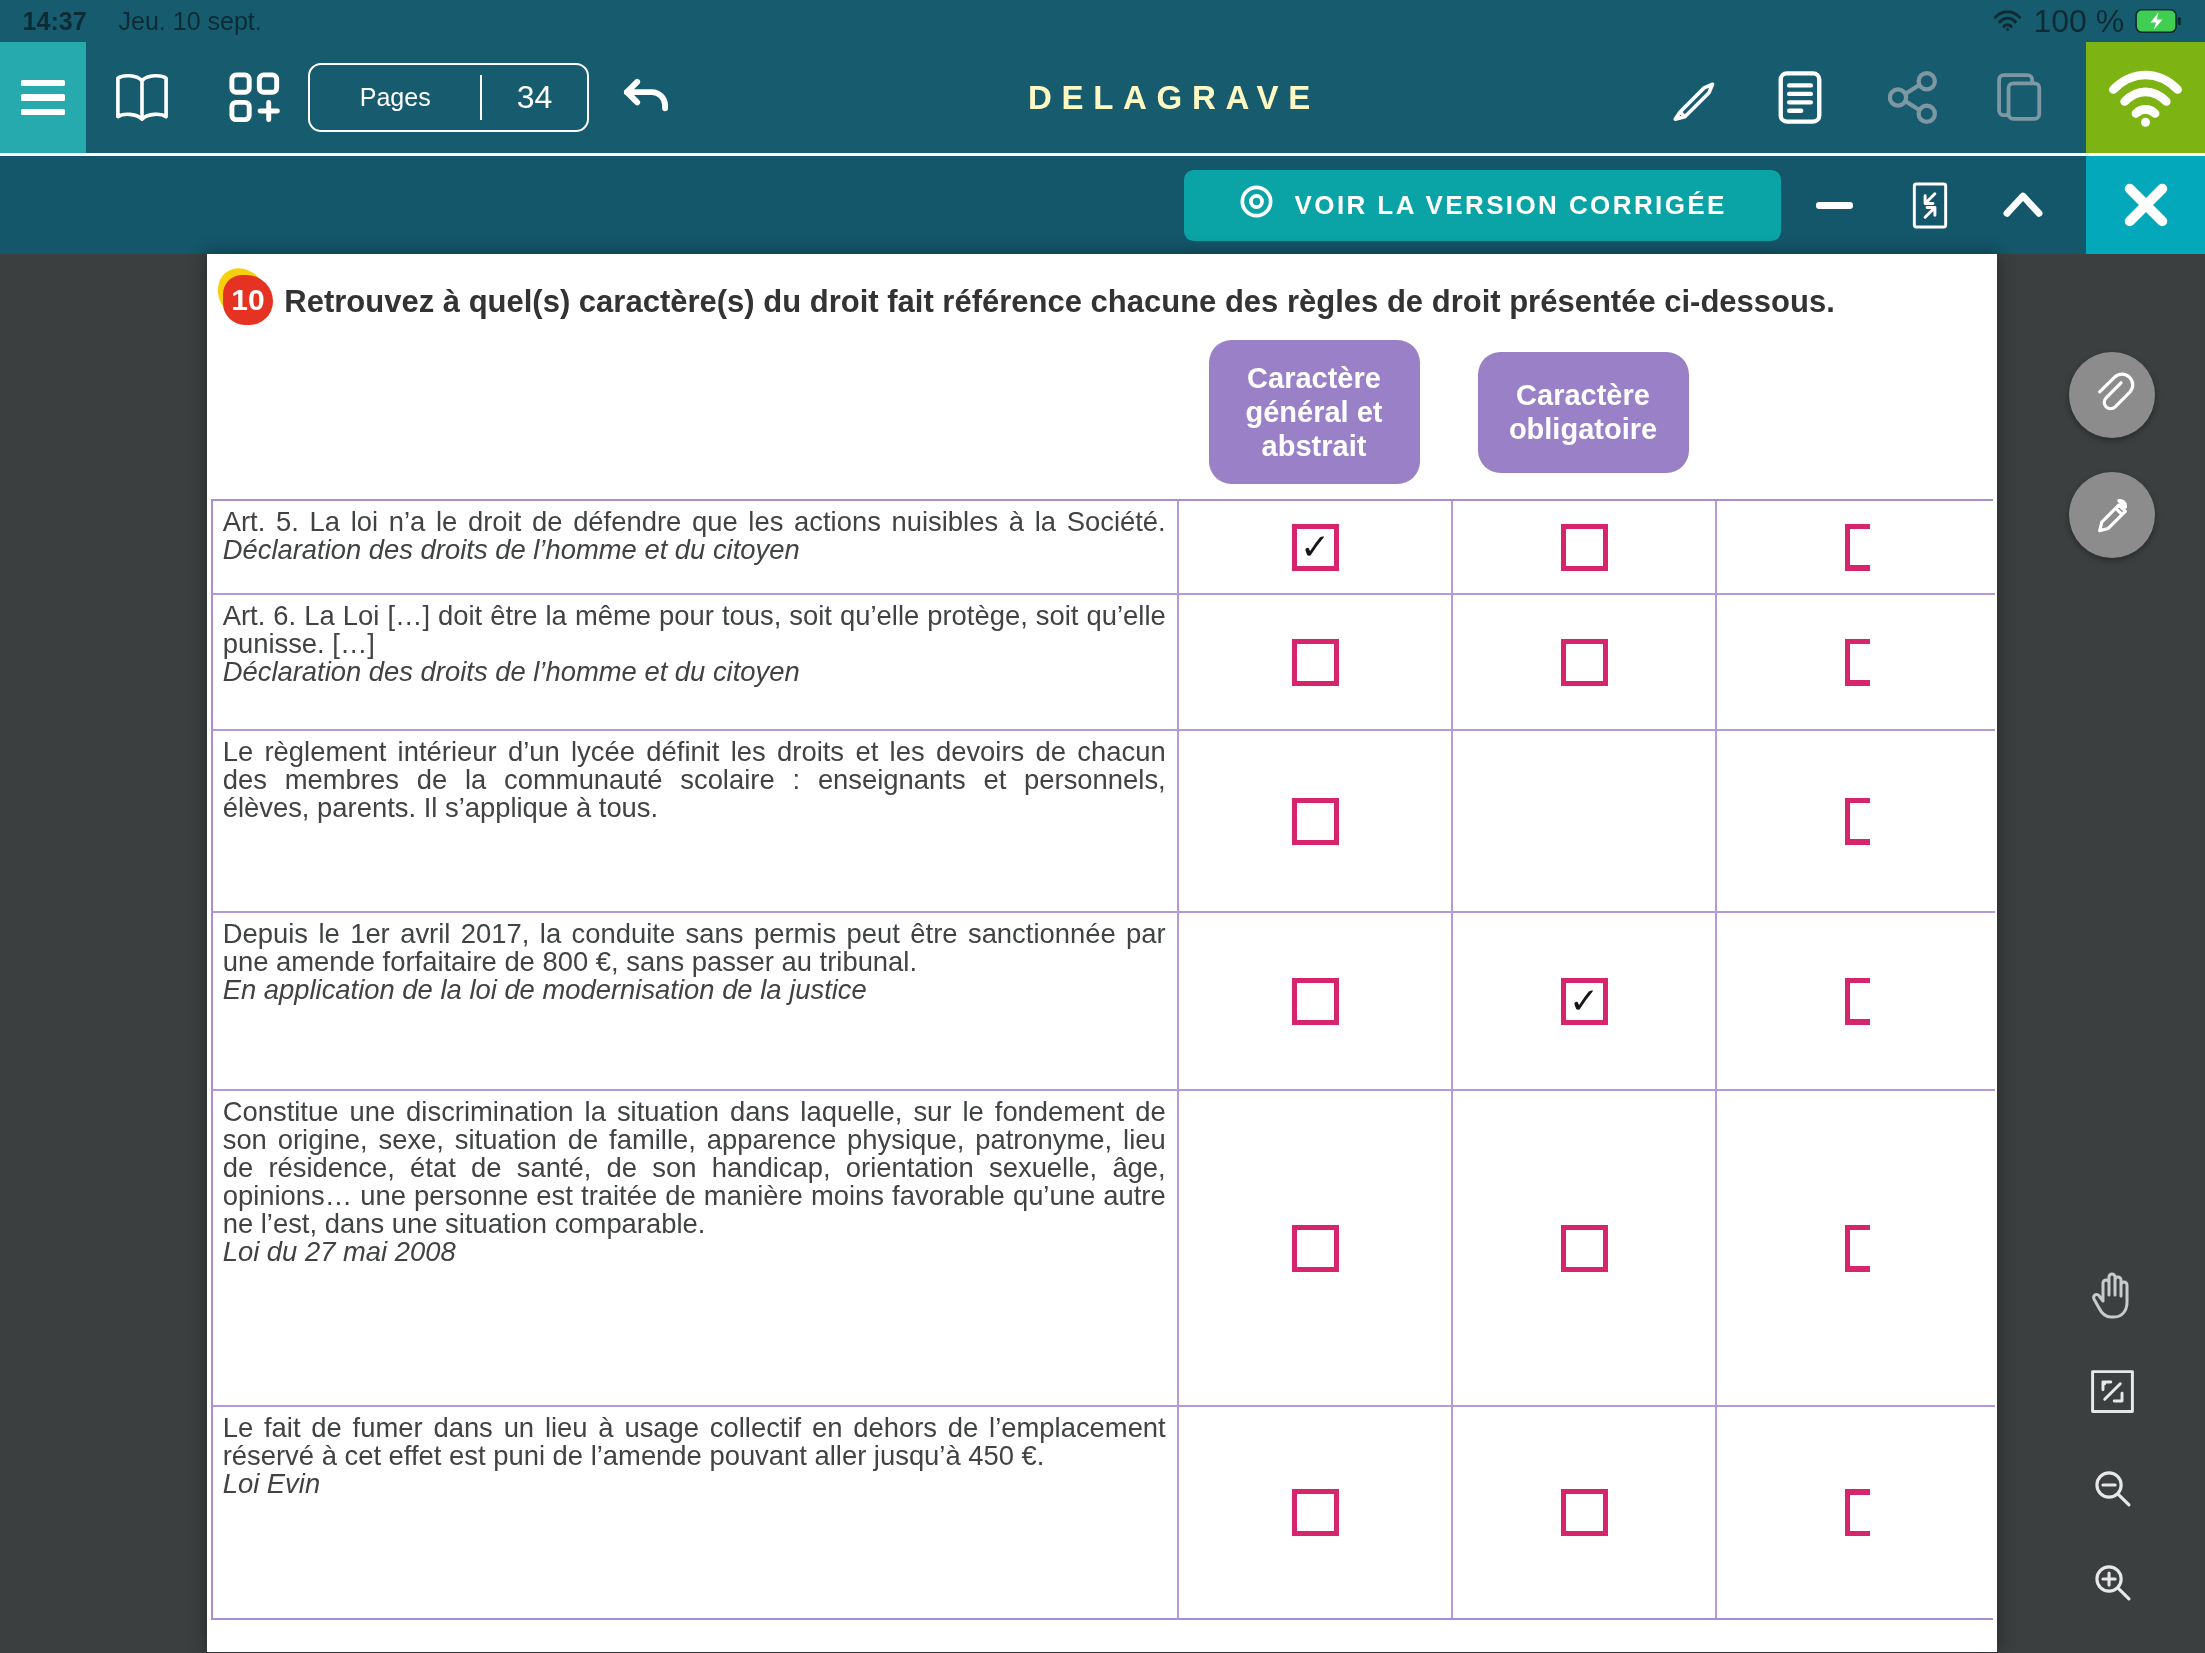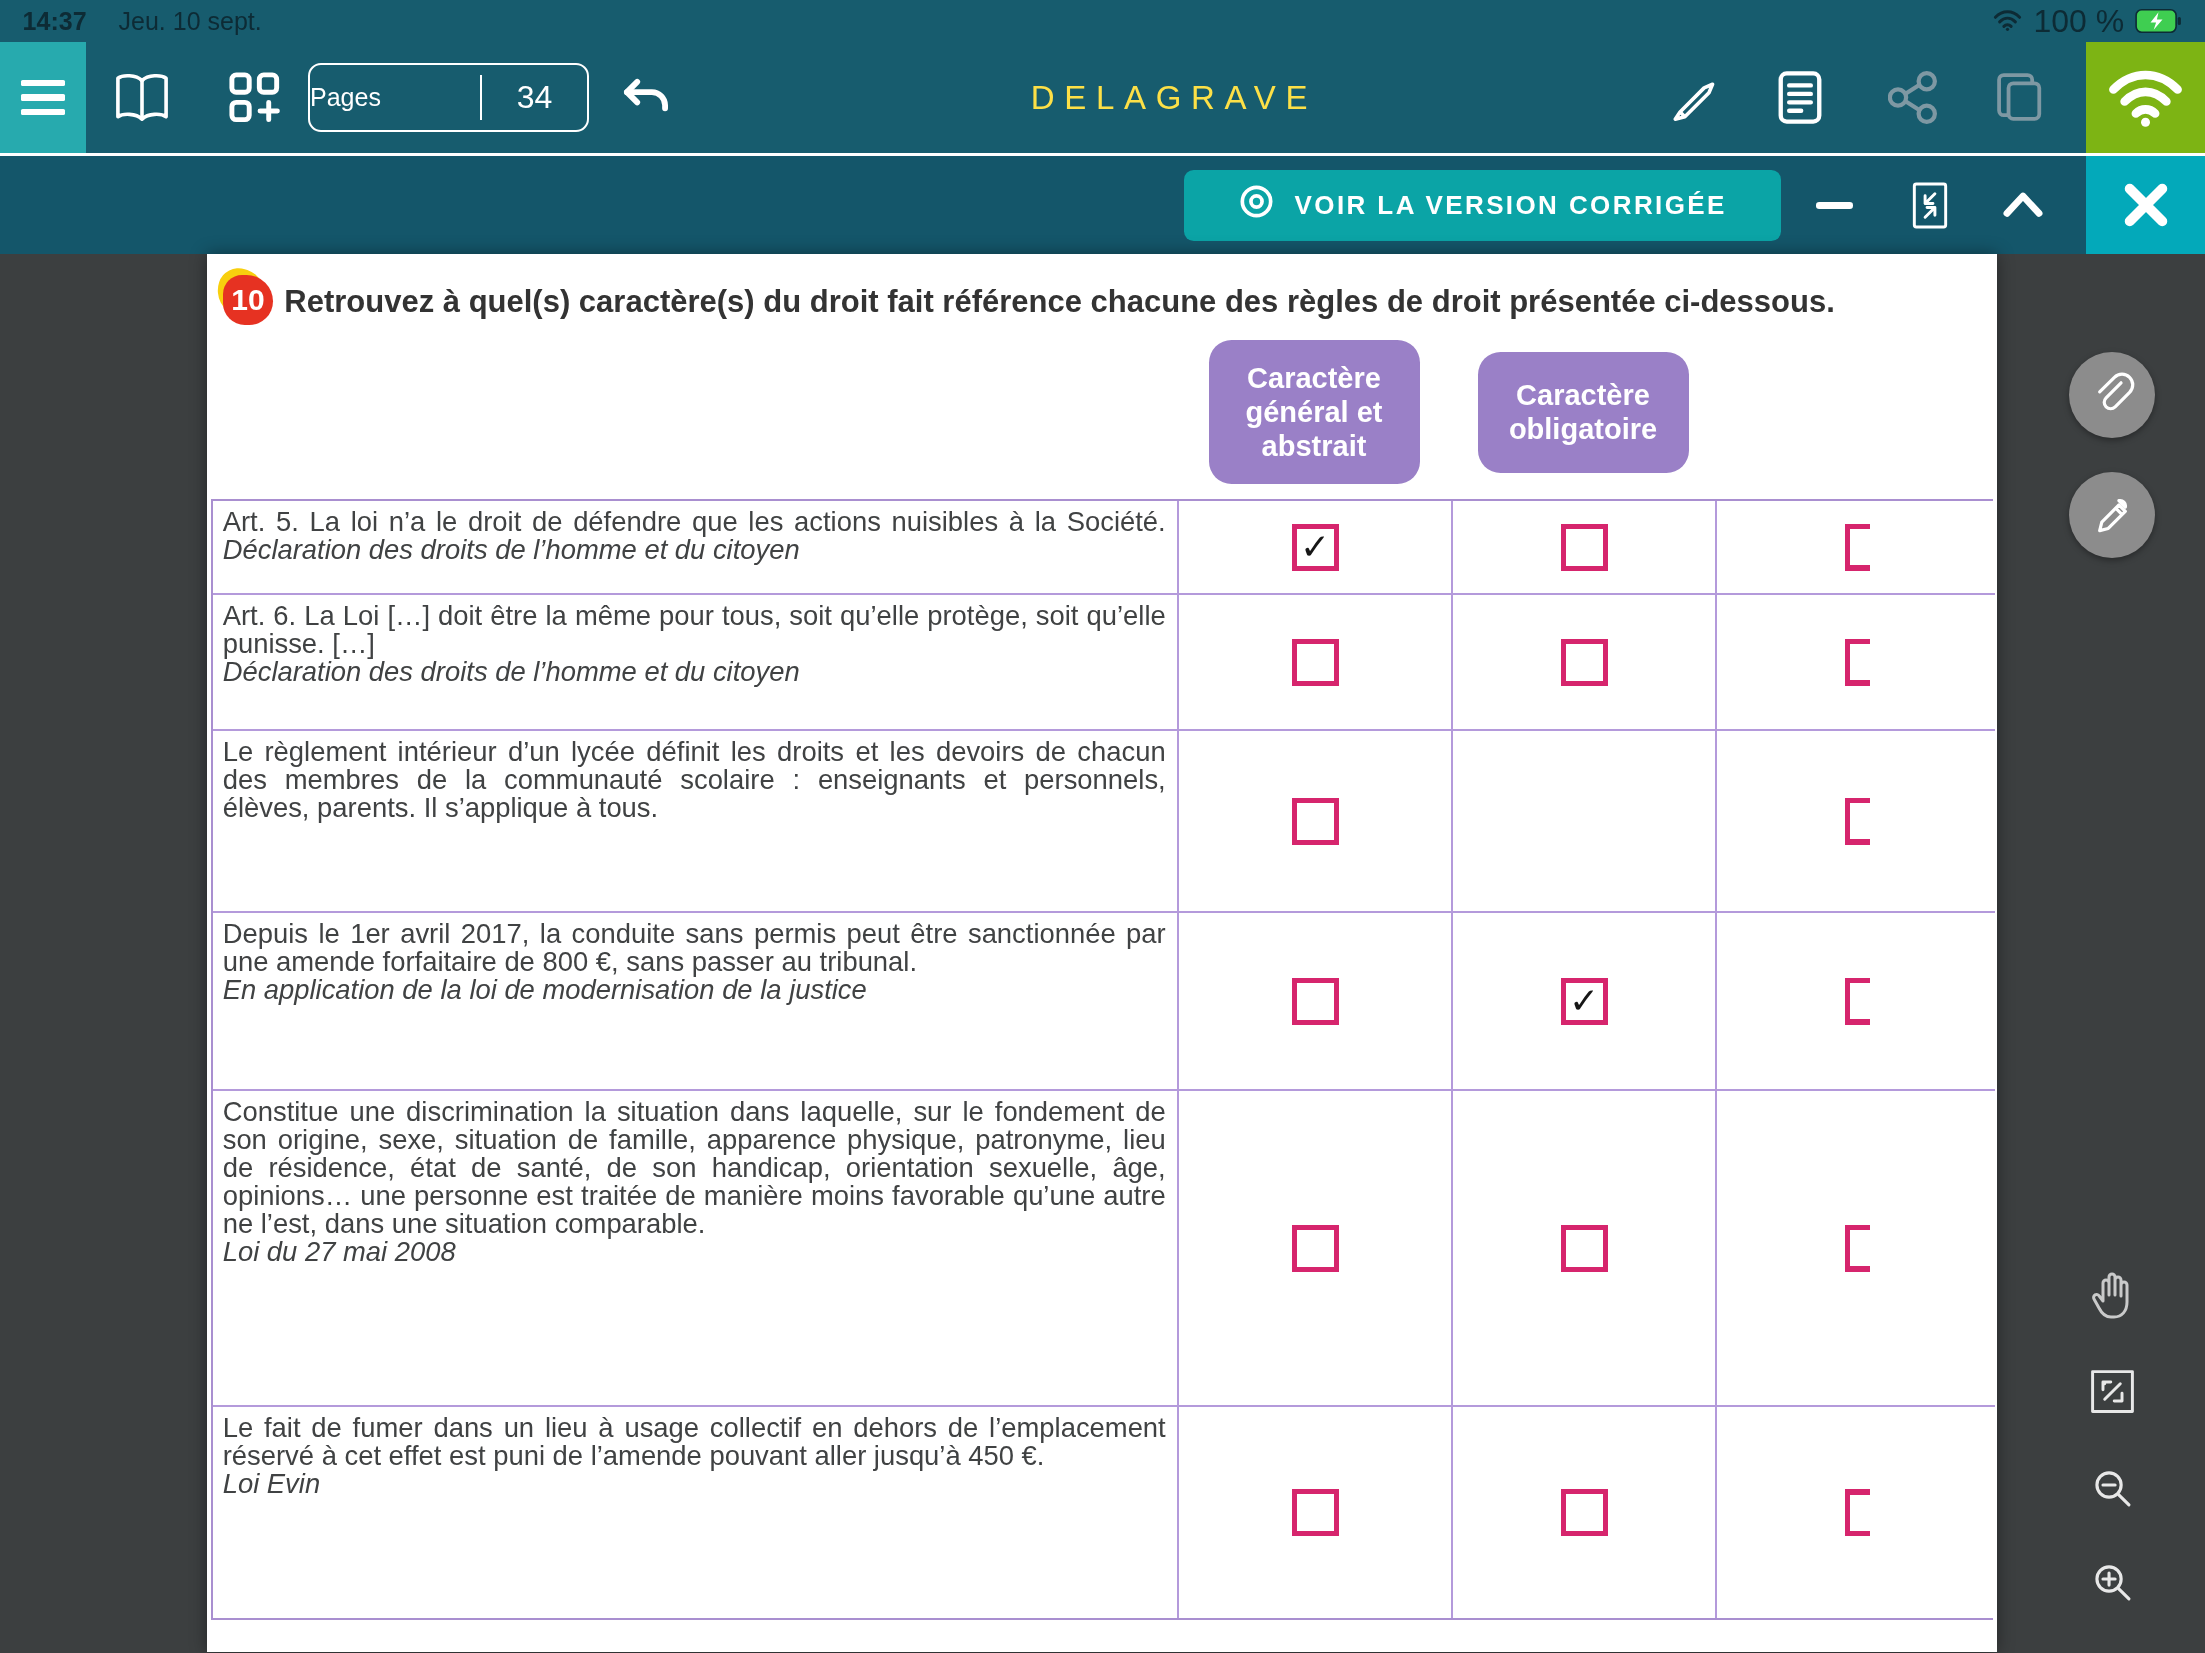--- a/index.html
+++ b/index.html
@@ -21,25 +21,25 @@
   .status-right{display:flex;gap:11.3px;align-items:center;font-size:32px}
   .batt-shell{display:flex;align-items:center}
 
   
   .toolbar{position:relative;height:111px;background:var(--teal-dark)}
   .menu-btn{position:absolute;left:0;top:0;width:86px;height:111px;background:var(--teal-bright);border:none;display:flex;flex-direction:column;gap:8px;align-items:center;justify-content:center;cursor:pointer}
   .menu-btn i{display:block;width:44px;height:6.5px;background:#fff;border-radius:1.6px}
   .tb-icon{position:absolute;top:0;height:111px;width:77px;background:none;border:none;display:flex;align-items:center;justify-content:center;cursor:pointer}
   .tb-book{left:103px}.tb-grid{left:216px}
   .pages-pill{position:absolute;left:308px;top:21px;width:281px;height:69px;border:2.4px solid #fff;border-radius:13px;display:flex;align-items:center;color:#fff;cursor:pointer}
-  .pages-pill .pl{flex:1;text-align:left;font-size:25px}
+  .pages-pill .pl{flex:1;text-align:center;font-size:25px}
   .pages-pill .pd{width:1.6px;height:45px;background:#fff}
   .pages-pill .pn{flex:0 0 105px;text-align:center;font-size:32px}
   .tb-undo{left:607px}
-  .brand{position:absolute;left:928px;top:0;width:492px;height:111px;display:flex;align-items:center;justify-content:center;color:#fde047;font-size:33px;font-weight:normal;letter-spacing:9.7px}
+  .brand{position:absolute;left:928px;top:0;width:492px;height:111px;display:flex;align-items:center;justify-content:center;color:#fef9c3;font-size:33px;font-weight:bold;letter-spacing:9.7px}
   .tb-pencil{left:1656px}.tb-notes{left:1761px}.tb-share{left:1874px}.tb-layers{left:1979px}
   .wifi-btn{position:absolute;right:0;top:0;width:119px;height:111px;background:var(--green);border:none;display:flex;align-items:center;justify-content:center;cursor:pointer}
   .tb-sep{height:3.2px;background:#fff}
 
   
   .sub-toolbar{position:relative;height:98px;background:var(--teal-sub)}
   .corrected-btn{position:absolute;left:1184px;top:13.7px;width:597px;height:71px;background:var(--teal-btn);border:none;border-radius:9.7px;display:flex;align-items:center;justify-content:center;gap:19.4px;color:#fff;font-size:26px;font-weight:bold;letter-spacing:2.4px;cursor:pointer}
   .st-icon{position:absolute;top:0;height:98px;width:73px;background:none;border:none;display:flex;align-items:center;justify-content:center;cursor:pointer}
   .st-min{left:1798px}.st-col{left:1893px}.st-chev{left:1986px}
   .minus-bar{width:37px;height:7.3px;background:#fff;border-radius:3.2px}

